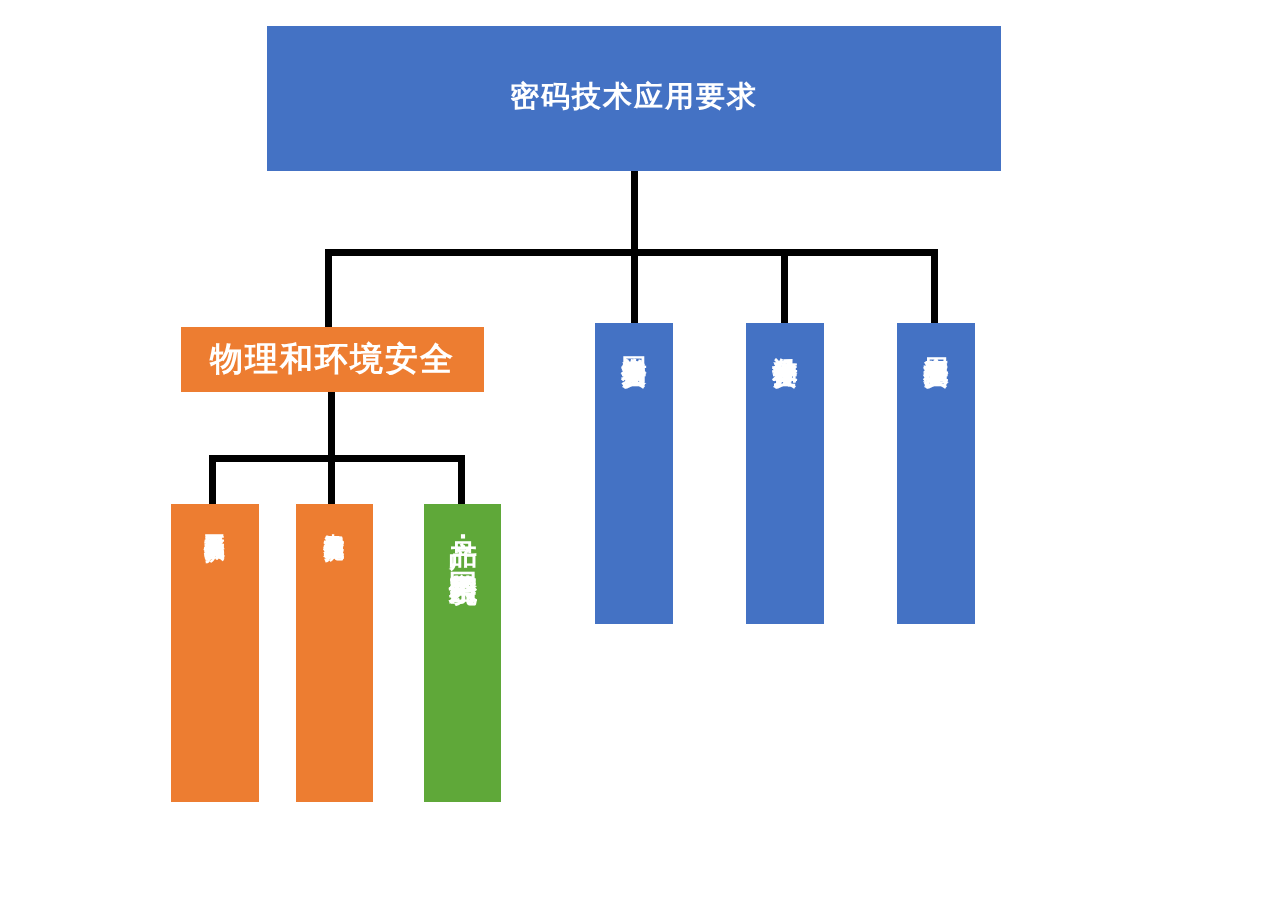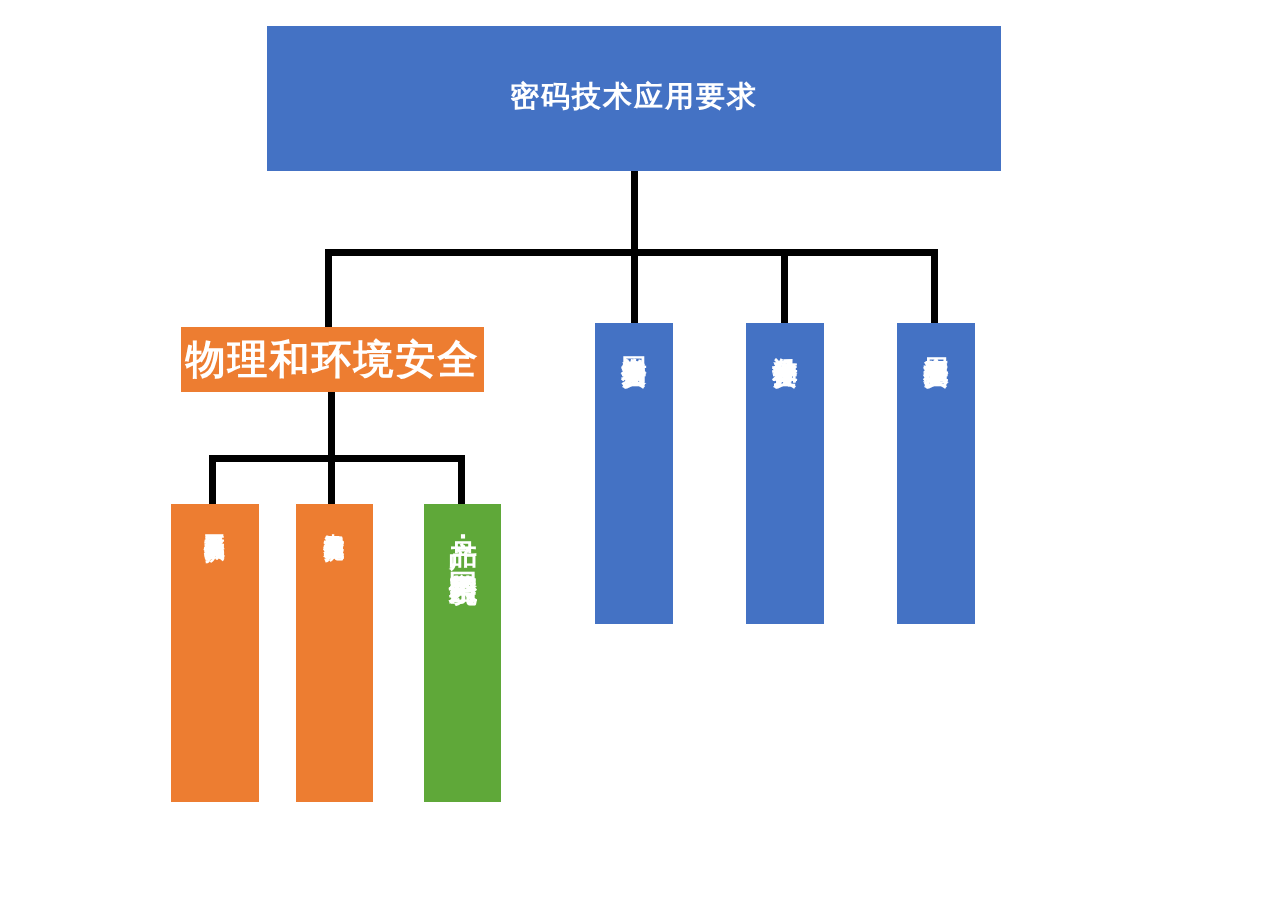--- a/index.html
+++ b/index.html
@@ -59,21 +59,21 @@
   }
 
   
   #node-physical {
     left: 181px;
     top: 327px;
     width: 303px;
     height: 65px;
   }
   #node-physical .label {
-    font-size: 40px;
+    font-size: 33px;
     letter-spacing: 2px;
   }
 
   
   .vnode .label {
     writing-mode: vertical-rl;
     text-orientation: upright;
     white-space: nowrap;
     line-height: 1;
   }

